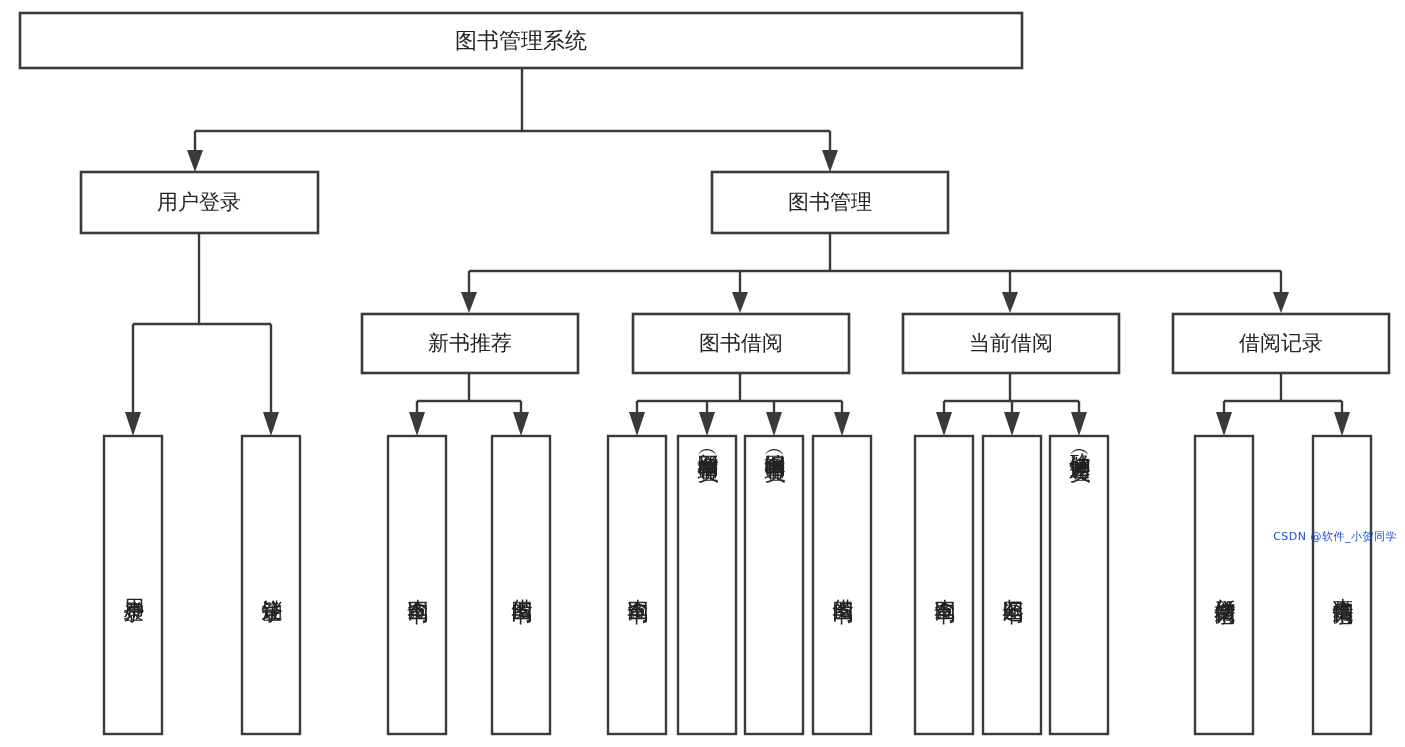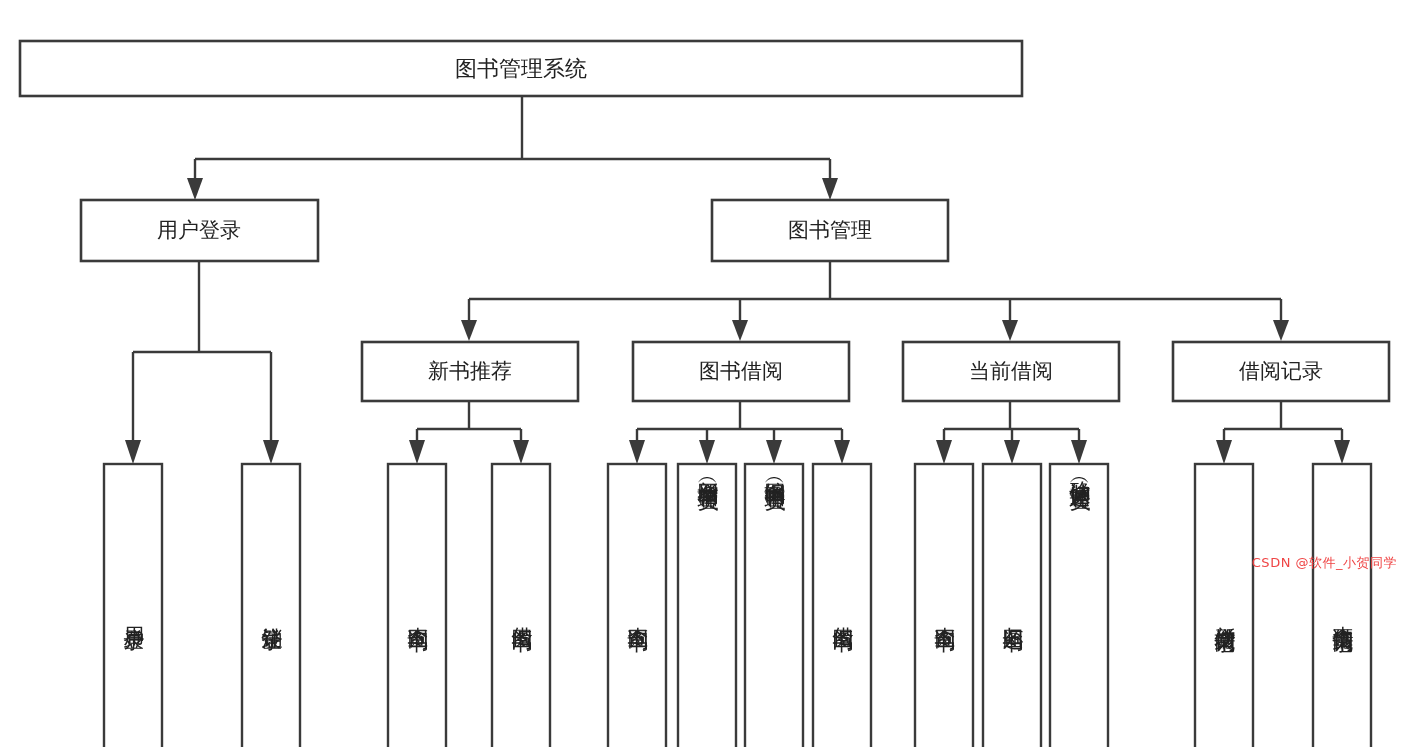--- a/index.html
+++ b/index.html
@@ -11,21 +11,20 @@
     width: 1405px;
     height: 747px;
     font-family: "DejaVu Sans", "Liberation Sans", sans-serif;
     overflow: hidden;
   }
   #diagram-root {
     position: relative;
     width: 1405px;
     height: 548px;
     background: #ffffff;
-    margin-top: 28px;
   }
   svg.diagram-canvas {
     position: absolute;
     left: 0;
     top: 0;
     width: 1405px;
     height: 747px;
     display: block;
   }
   .node-box {
@@ -78,22 +77,22 @@
     color: #222222;
     letter-spacing: 1.5px;
     white-space: nowrap;
     text-align: center;
   }
   .watermark {
     position: absolute;
     right: 8px;
     bottom: 4px;
     font-family: "DejaVu Sans", "Liberation Sans", sans-serif;
-    font-size: 13px;
-    color: #ef4444;
+    font-size: 11px;
+    color: #1d4ed8;
     white-space: nowrap;
     letter-spacing: 0.5px;
   }
 </style>
 </head>
 <body>
 
 <div id="diagram-root">
 
   <svg class="diagram-canvas" viewBox="0 0 1405 747" xmlns="http://www.w3.org/2000/svg">

